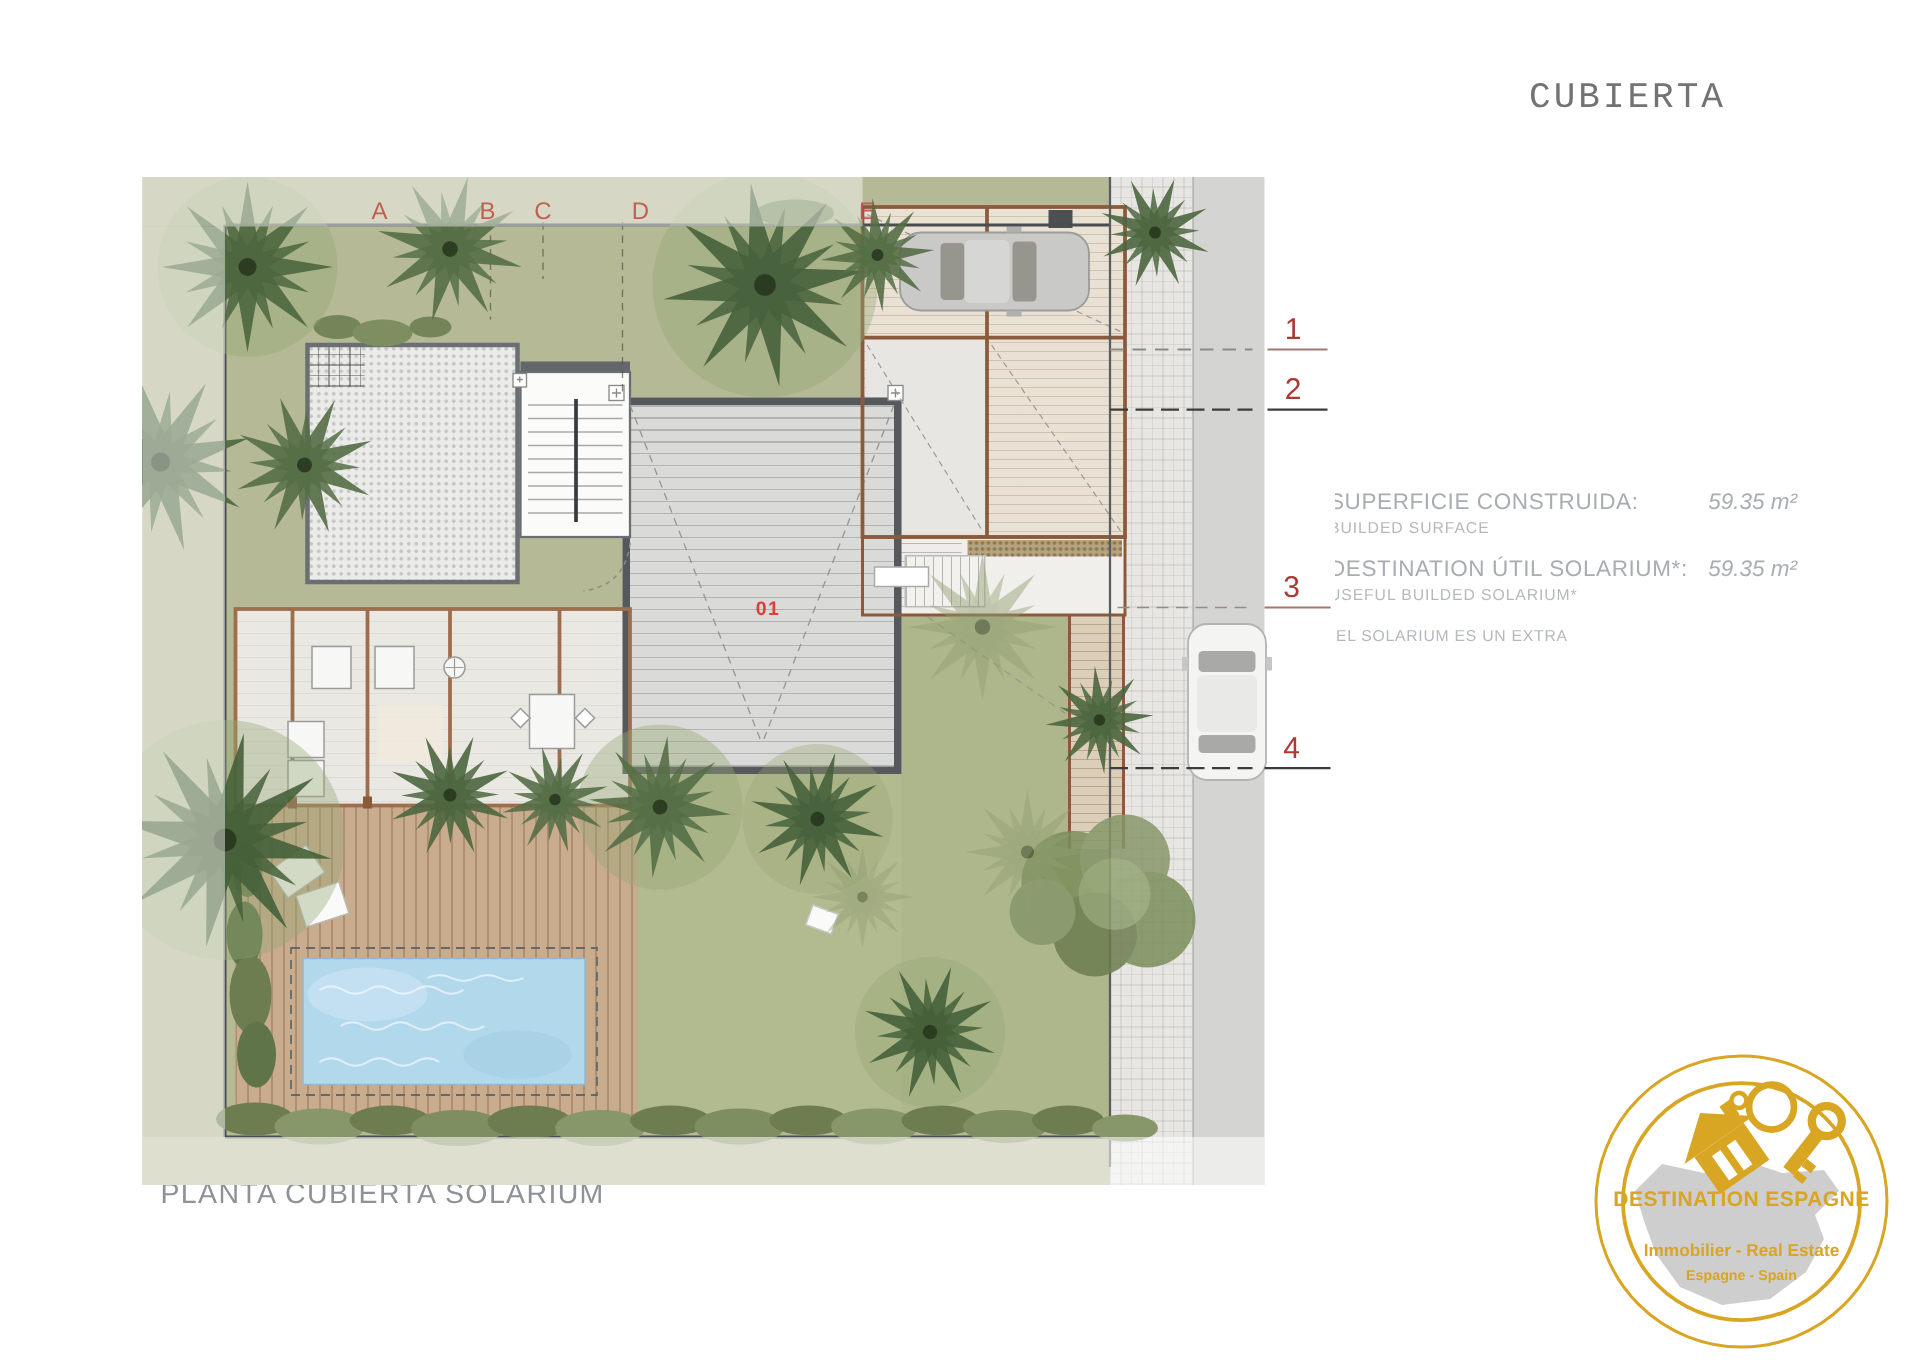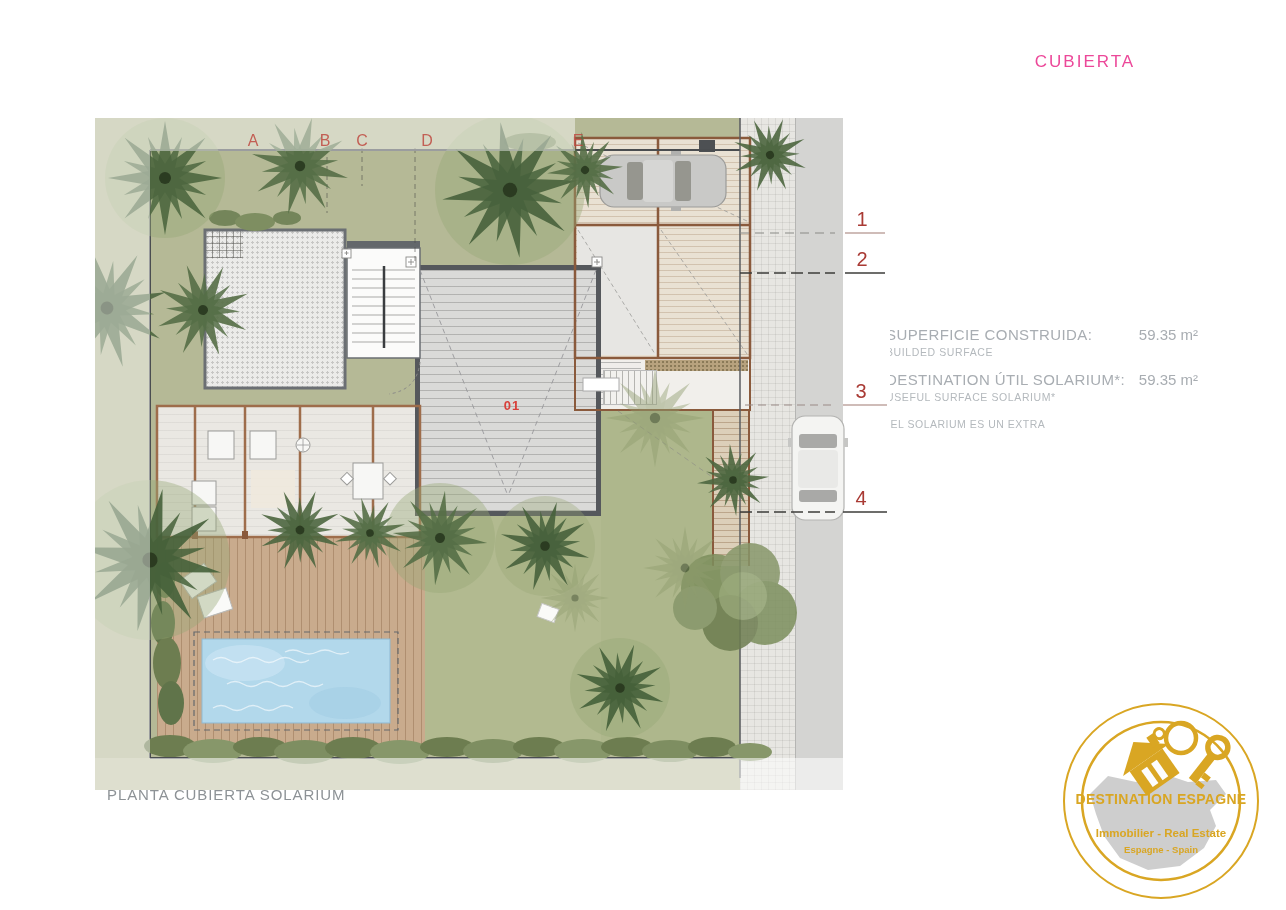--- a/index.html
+++ b/index.html
@@ -1,32 +1,32 @@
 <!DOCTYPE html>
 <html><head>
 <meta charset="utf-8">
 <style>
   html,body{margin:0;padding:0;background:#fff;}
   #stage{position:relative;width:1286px;height:910px;background:#fff;overflow:hidden;
          font-family:"Liberation Sans",sans-serif;}
   .abs{position:absolute;}
   
   .title-block{left:955px;top:52px;width:260px;text-align:center;}
-  .title-es{font-size:17px;letter-spacing:2px;color:#ec4899;}
+  .title-es{font-size:24px;letter-spacing:2px;color:#737373;font-family:Liberation Mono, monospace;}
   .title-en{font-size:25px;letter-spacing:1px;color:#2a553c;margin-top:3px;}
   
   .meas{left:886px;top:326px;width:312px;color:#a8adb2;}
   .m-row{display:flex;justify-content:space-between;align-items:flex-start;}
   .m-label{font-size:15px;letter-spacing:.4px;}
-  .m-value{font-size:15px;}
+  .m-value{font-size:15px;font-style:italic;}
   .m-sub{font-size:10.5px;letter-spacing:.6px;color:#b4b9bd;margin-top:3px;}
   .m-gap{height:13px;}
   .m-foot{font-size:10.5px;letter-spacing:.5px;color:#b4b9bd;margin-top:15px;}
   
-  .caption{left:107px;top:786px;font-size:15px;letter-spacing:.9px;color:#8d9296;}
+  .caption{left:107px;top:786px;font-size:19px;letter-spacing:.9px;color:#8d9296;}
   
   #plan{left:95px;top:118px;width:795px;height:672px;}
   #plan .zone{position:absolute;box-sizing:border-box;}
   .garden{background:#b5b996;}
   .lawn-mid{background:#b2ba90;}
   .lawn-right{background:#aeb78c;}
   .sidewalk{background-color:#e7e6e2;
     background-image:repeating-linear-gradient(0deg,rgba(70,70,64,.09) 0 1px,transparent 1px 7px),
                      repeating-linear-gradient(90deg,rgba(70,70,64,.09) 0 1px,transparent 1px 7px);}
   .road{background:#d4d4d2;border-left:1px solid #b5b5b3;}
@@ -62,21 +62,21 @@
     <div class="m-row">
       <span class="m-label">SUPERFICIE CONSTRUIDA:</span>
       <span class="m-value">59.35 m²</span>
     </div>
     <div class="m-sub">BUILDED SURFACE</div>
     <div class="m-gap"></div>
     <div class="m-row">
       <span class="m-label">DESTINATION ÚTIL SOLARIUM*:</span>
       <span class="m-value">59.35 m²</span>
     </div>
-    <div class="m-sub">USEFUL SURFACE SOLARIUM*</div>
+    <div class="m-sub">USEFUL BUILDED SOLARIUM*</div>
     <div class="m-foot">*EL SOLARIUM ES UN EXTRA</div>
   </div>
 
   <div class="abs caption">PLANTA CUBIERTA SOLÁRIUM</div>
 
   <div class="abs" id="plan">
 
     <div class="zone garden" style="left:0;top:0;width:748px;height:672px"></div>
     <div class="zone lawn-mid" style="left:330px;top:398px;width:176px;height:232px"></div>
     <div class="zone lawn-right" style="left:506px;top:240px;width:139px;height:390px"></div>

